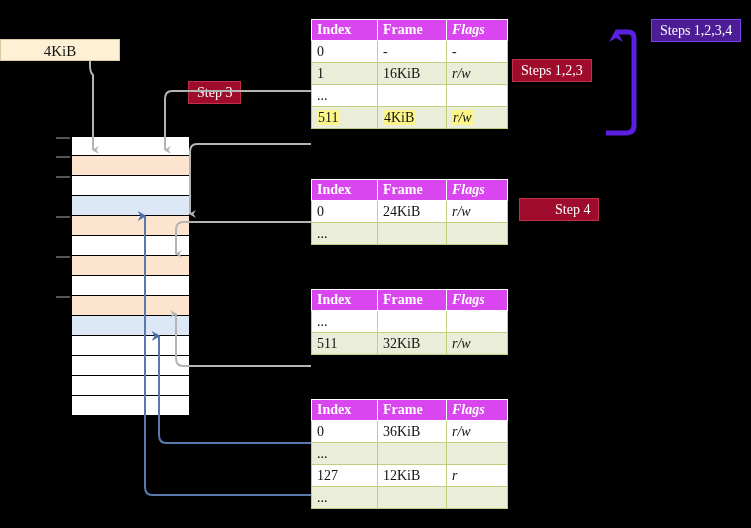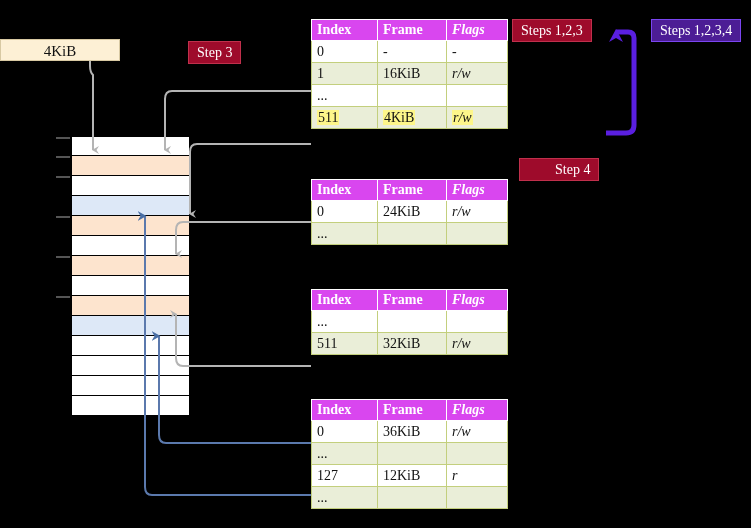--- a/index.html
+++ b/index.html
@@ -13,21 +13,21 @@
     background:#fdf0d5; border:1px solid #d8c9a3;
     color:#111; font-size:15px; text-align:center; line-height:22px;
     box-sizing:border-box;
   }
 
   
   .badge{
     color:#fff; font-size:14px; padding:2px 8px;
     box-sizing:border-box; white-space:nowrap; line-height:17px;
   }
-  .badge-red{ background:#9e0b2b; border:1px solid #c0304c; }
+  .badge-red{ background:#9e0b2b; border:1px solid #c0304c;margin-top:40px; }
   .badge-purple{ background:#4c1d95; border:1px solid #7a45f0; }
 
   #step0{ left:188px; top:41px; }
   #steps123{ left:512px; top:19px; }
   #steps1234{ left:651px; top:19px; }
   #step4{ left:519px; top:158px;padding-left:35px; }
 
   
   #memcol{ left:71px; top:136px; width:119px; height:278px; }
   .memrow{

